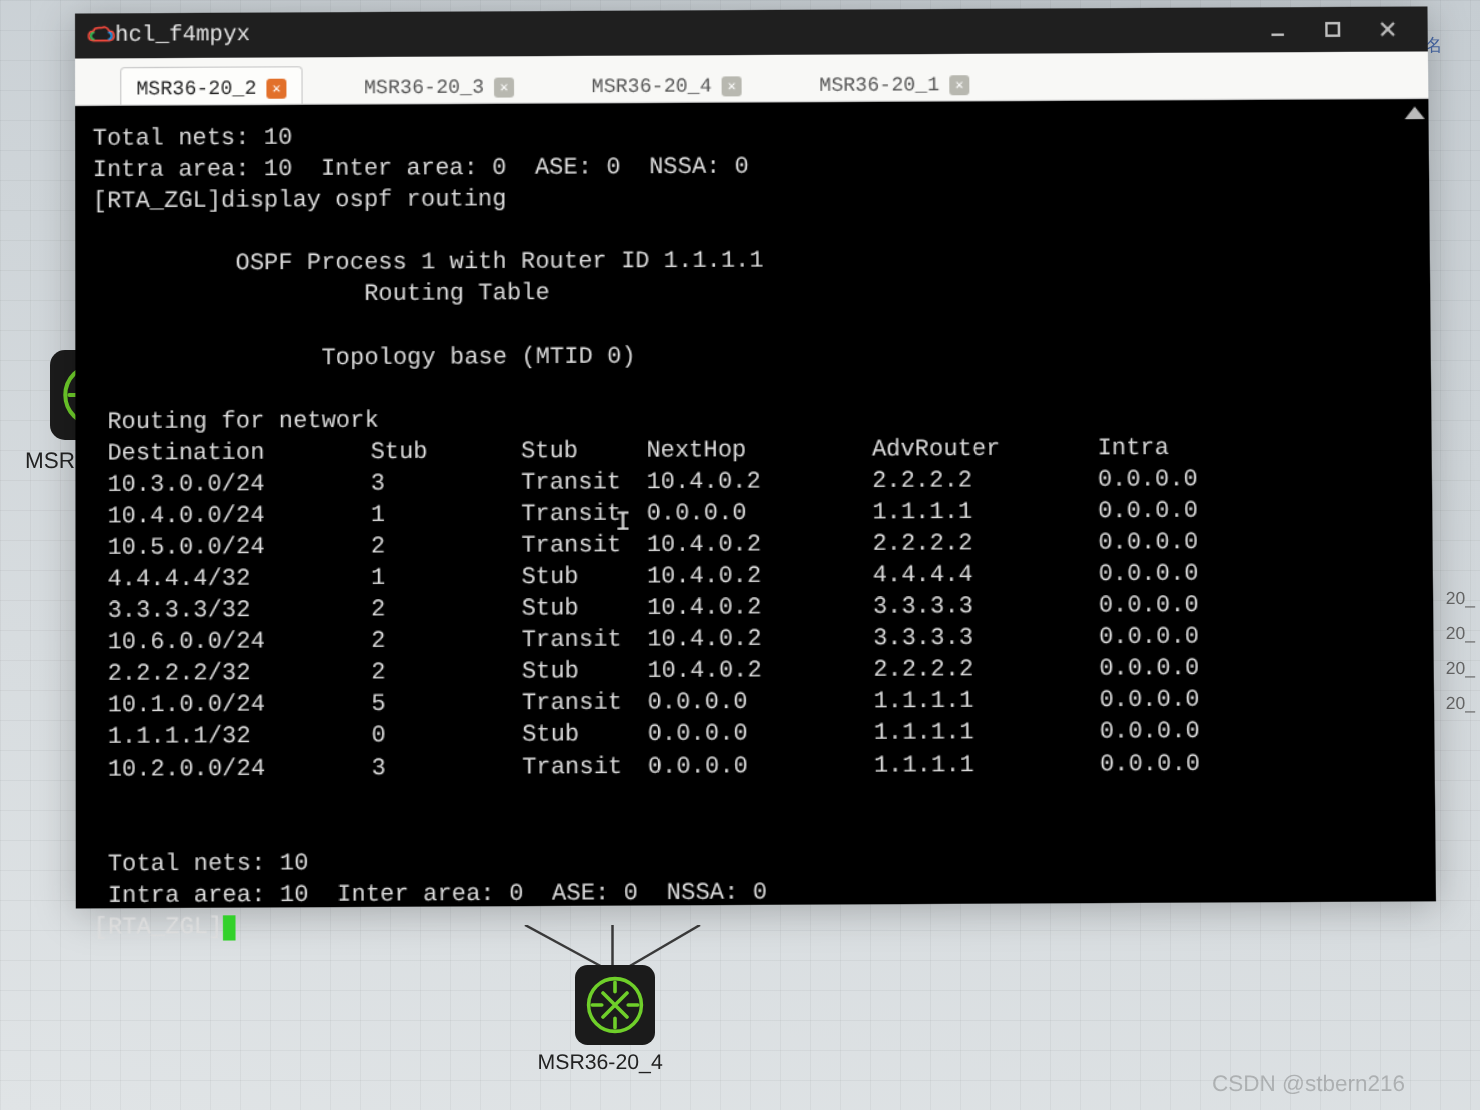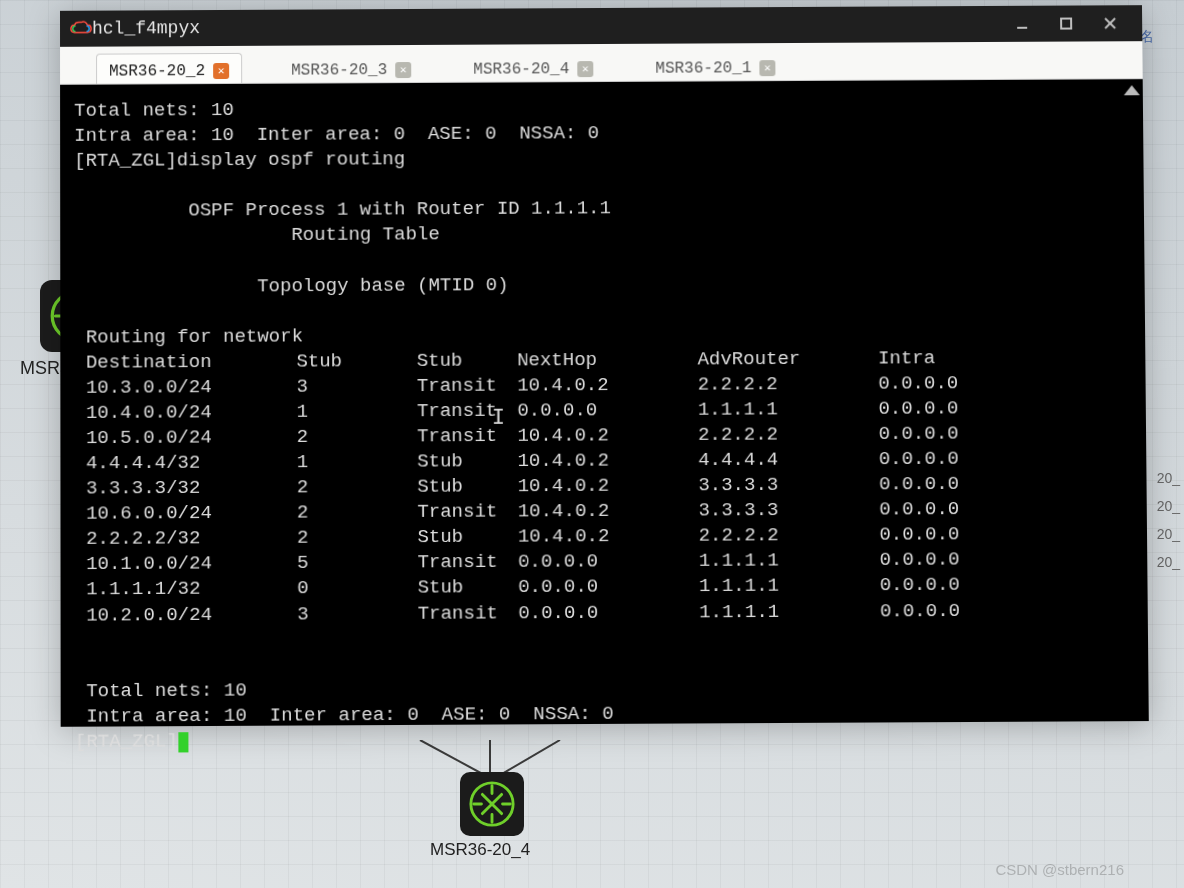--- a/index.html
+++ b/index.html
@@ -160,21 +160,21 @@
   }
   .vscroll .arrow {
     width:0;height:0;
     border-left:8px solid transparent;
     border-right:8px solid transparent;
     margin:2px auto;
   }
   .vscroll .arrow.up { border-bottom:10px solid #bbb; }
   .watermark {
     position:absolute; right:60px; bottom:10px;
-    font-family: Arial,sans-serif; font-size:15px; color:rgba(90,90,90,0.35);
+    font-family: Arial,sans-serif; font-size:18px; color:rgba(90,90,90,0.35);
   }
   .ibeam {
     position:absolute; left:430px; top:320px;
     color:#d9d9d9; font-size:22px;
     pointer-events:none;
   }
 </style>
 </head>
 <body>
 

